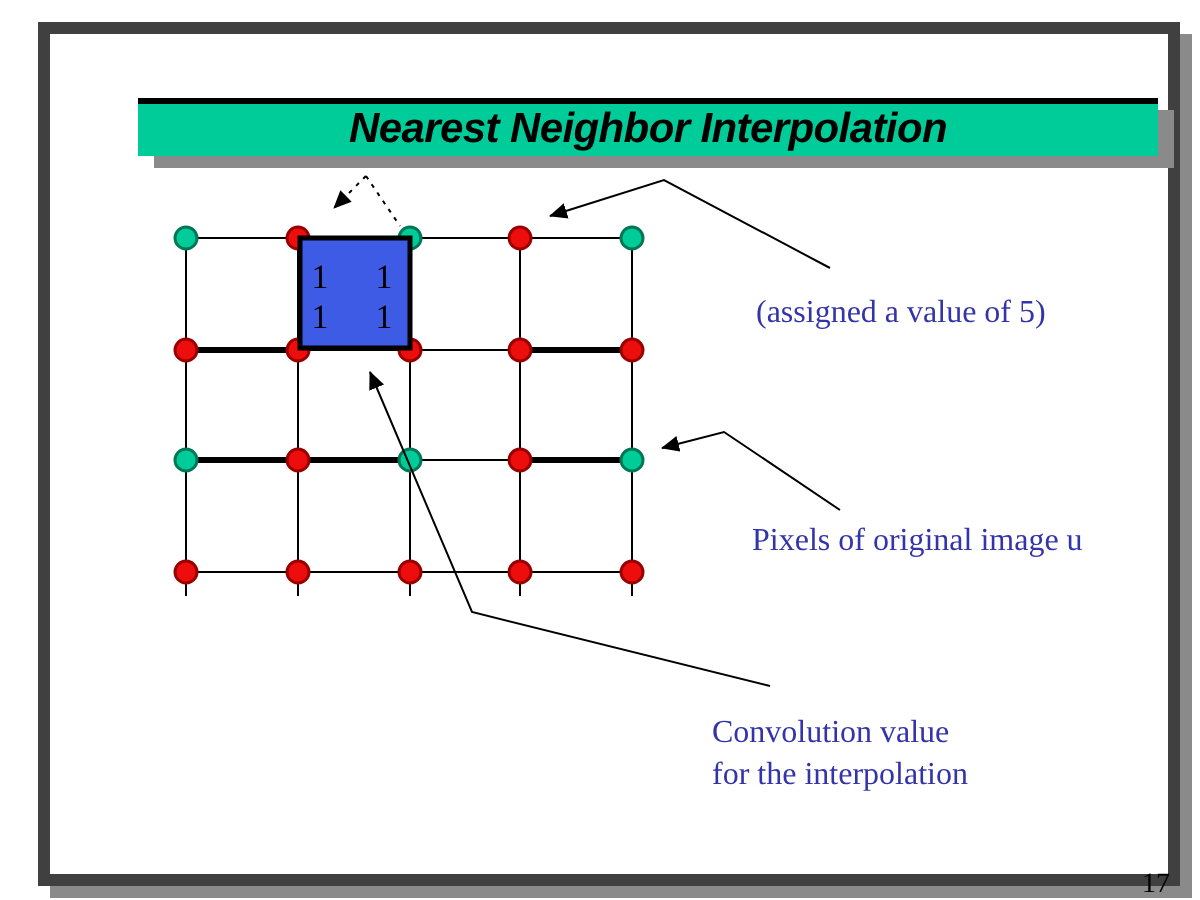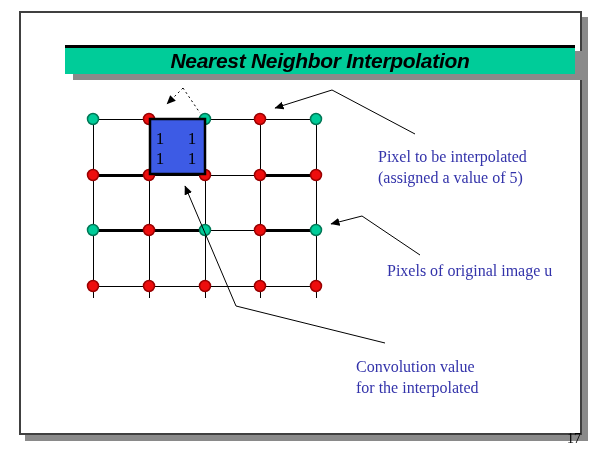--- a/index.html
+++ b/index.html
@@ -1,29 +1,29 @@
 <!DOCTYPE html>
 <html><head>
 <meta charset="utf-8">
 <style>
   html,body{margin:0;padding:0;background:#ffffff;}
   .page{position:relative;width:600px;height:450px;background:#ffffff;overflow:hidden;
         font-family:"Liberation Serif", serif;}
   .slide{position:absolute;left:19px;top:11px;width:559px;height:420px;background:#ffffff;
-         border:2px solid #404040;box-shadow:6px 6px 0 0 #8A8A8A;}
+         border:6px solid #404040;box-shadow:6px 6px 0 0 #8A8A8A;}
   .title-bar{position:absolute;left:44px;top:32px;width:510px;height:26px;
              background:#00CC99;border-top:3px solid #000000;
              box-shadow:8px 6px 0 0 #8A8A8A;
              display:flex;align-items:center;justify-content:center;}
   .title-bar span{font-family:"Liberation Sans", sans-serif;font-weight:bold;font-style:italic;
                   font-size:21px;color:#000000;white-space:nowrap;letter-spacing:-0.3px;}
   .diagram-svg{position:absolute;left:0;top:0;width:600px;height:450px;}
   .label{position:absolute;color:#3333AA;font-size:16px;line-height:21px;white-space:nowrap;}
   .label-pixel{left:378px;top:146px;}
-  .label-original{left:387px;top:260px;text-align:center;}
+  .label-original{left:376px;top:260px;text-align:center;}
   .label-mask{left:356px;top:356px;}
   .page-number{position:absolute;left:546px;top:418px;width:24px;color:#000000;
                font-size:14px;text-align:left;}
   .mask-num{font-family:"Liberation Serif", serif;font-size:17px;fill:#000000;}
 </style>
 </head>
 <body>
 
 <div class="page">
 
@@ -96,24 +96,23 @@
     </g>
 
     <g stroke="#000000" stroke-width="1" fill="none">
       <polyline points="415,134 332,90 275,108" marker-end="url(#arr)"></polyline>
       <polyline points="420,255 362,216 331,224" marker-end="url(#arr)"></polyline>
       <polyline points="385,343 236,306 185,186" marker-end="url(#arr)"></polyline>
     </g>
   </svg>
 
   <div class="label label-pixel">
-    <div>Pixel to be interpolated</div>
     <div>(assigned a value of 5)</div>
   </div>
   <div class="label label-original">
     <div>Pixels of original image u</div>
   </div>
   <div class="label label-mask">
     <div>Convolution value</div>
-    <div>for the interpolated</div>
+    <div>for the interpolation</div>
   </div>
 
 </div>
 
 </body></html>

